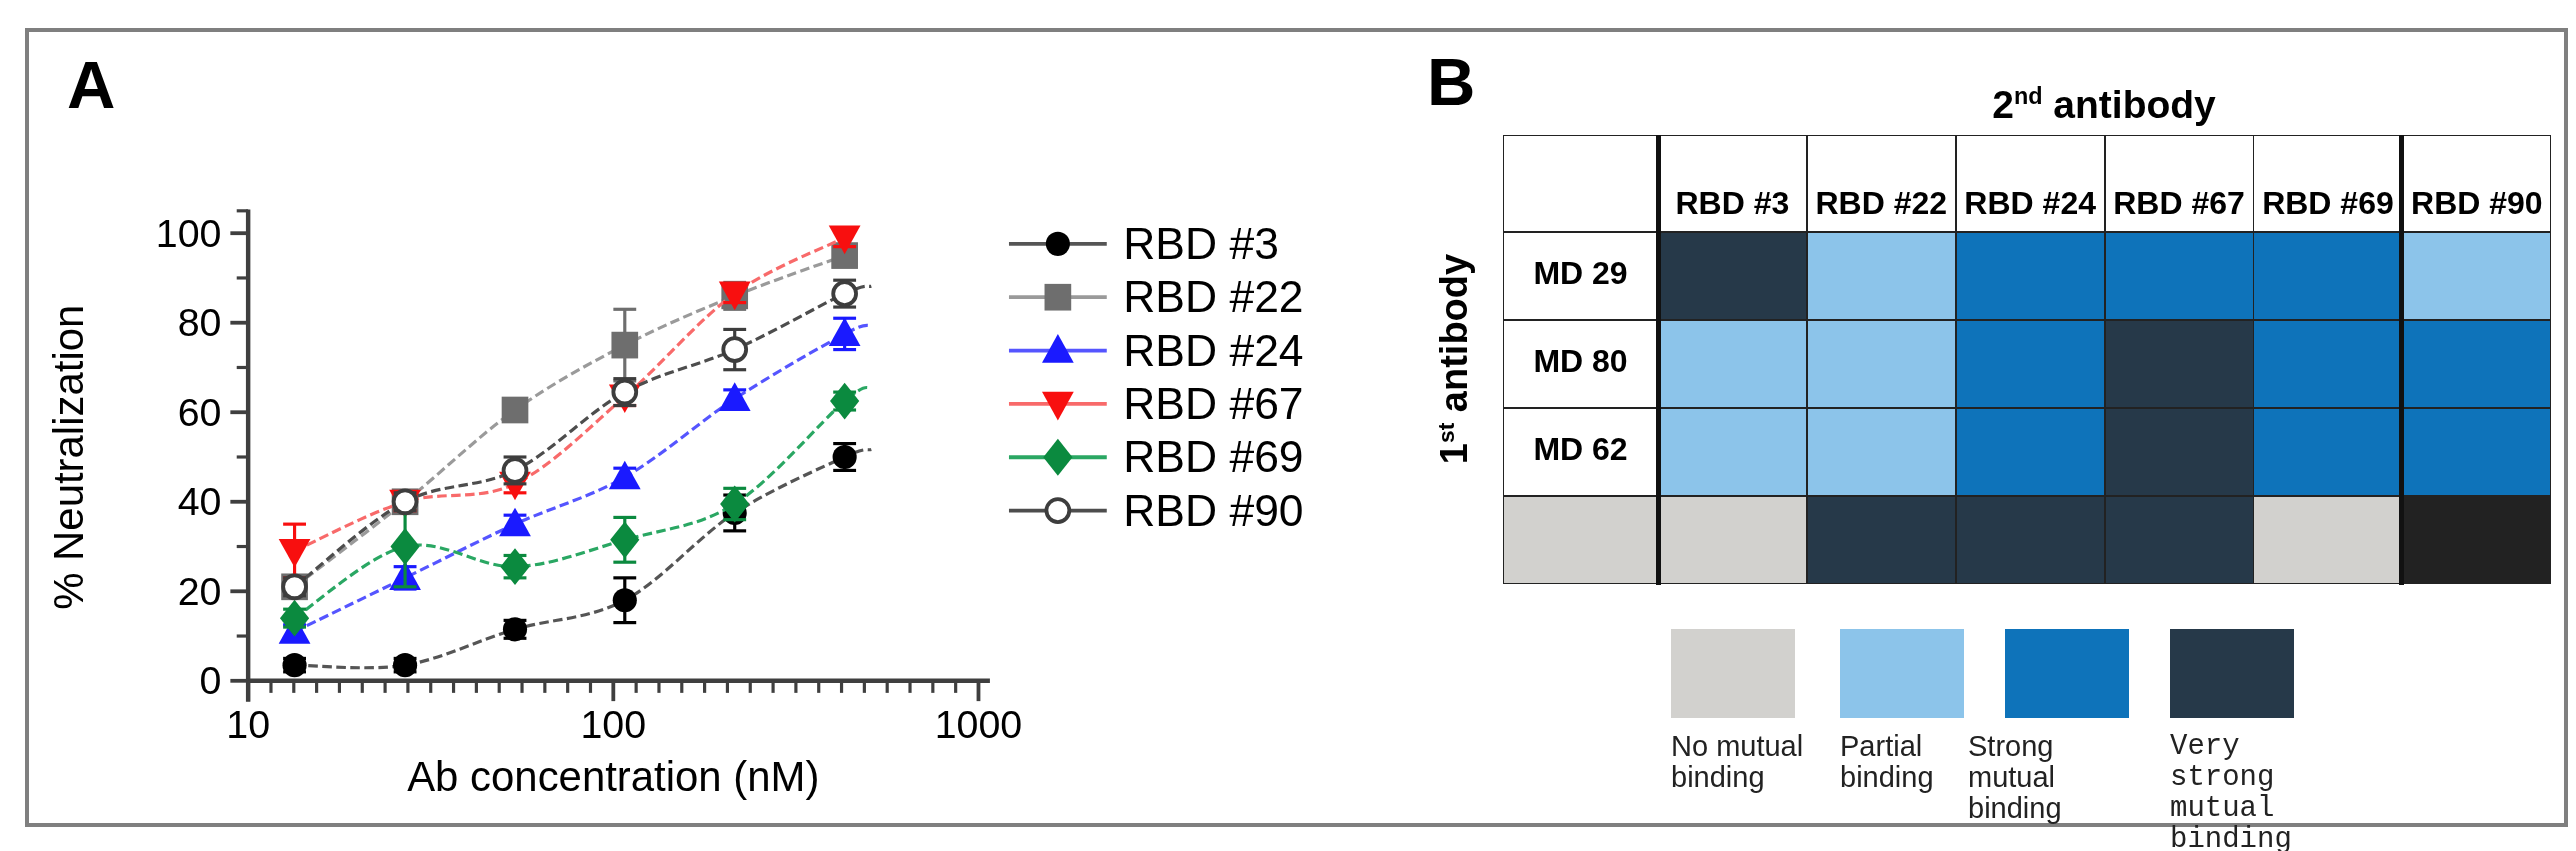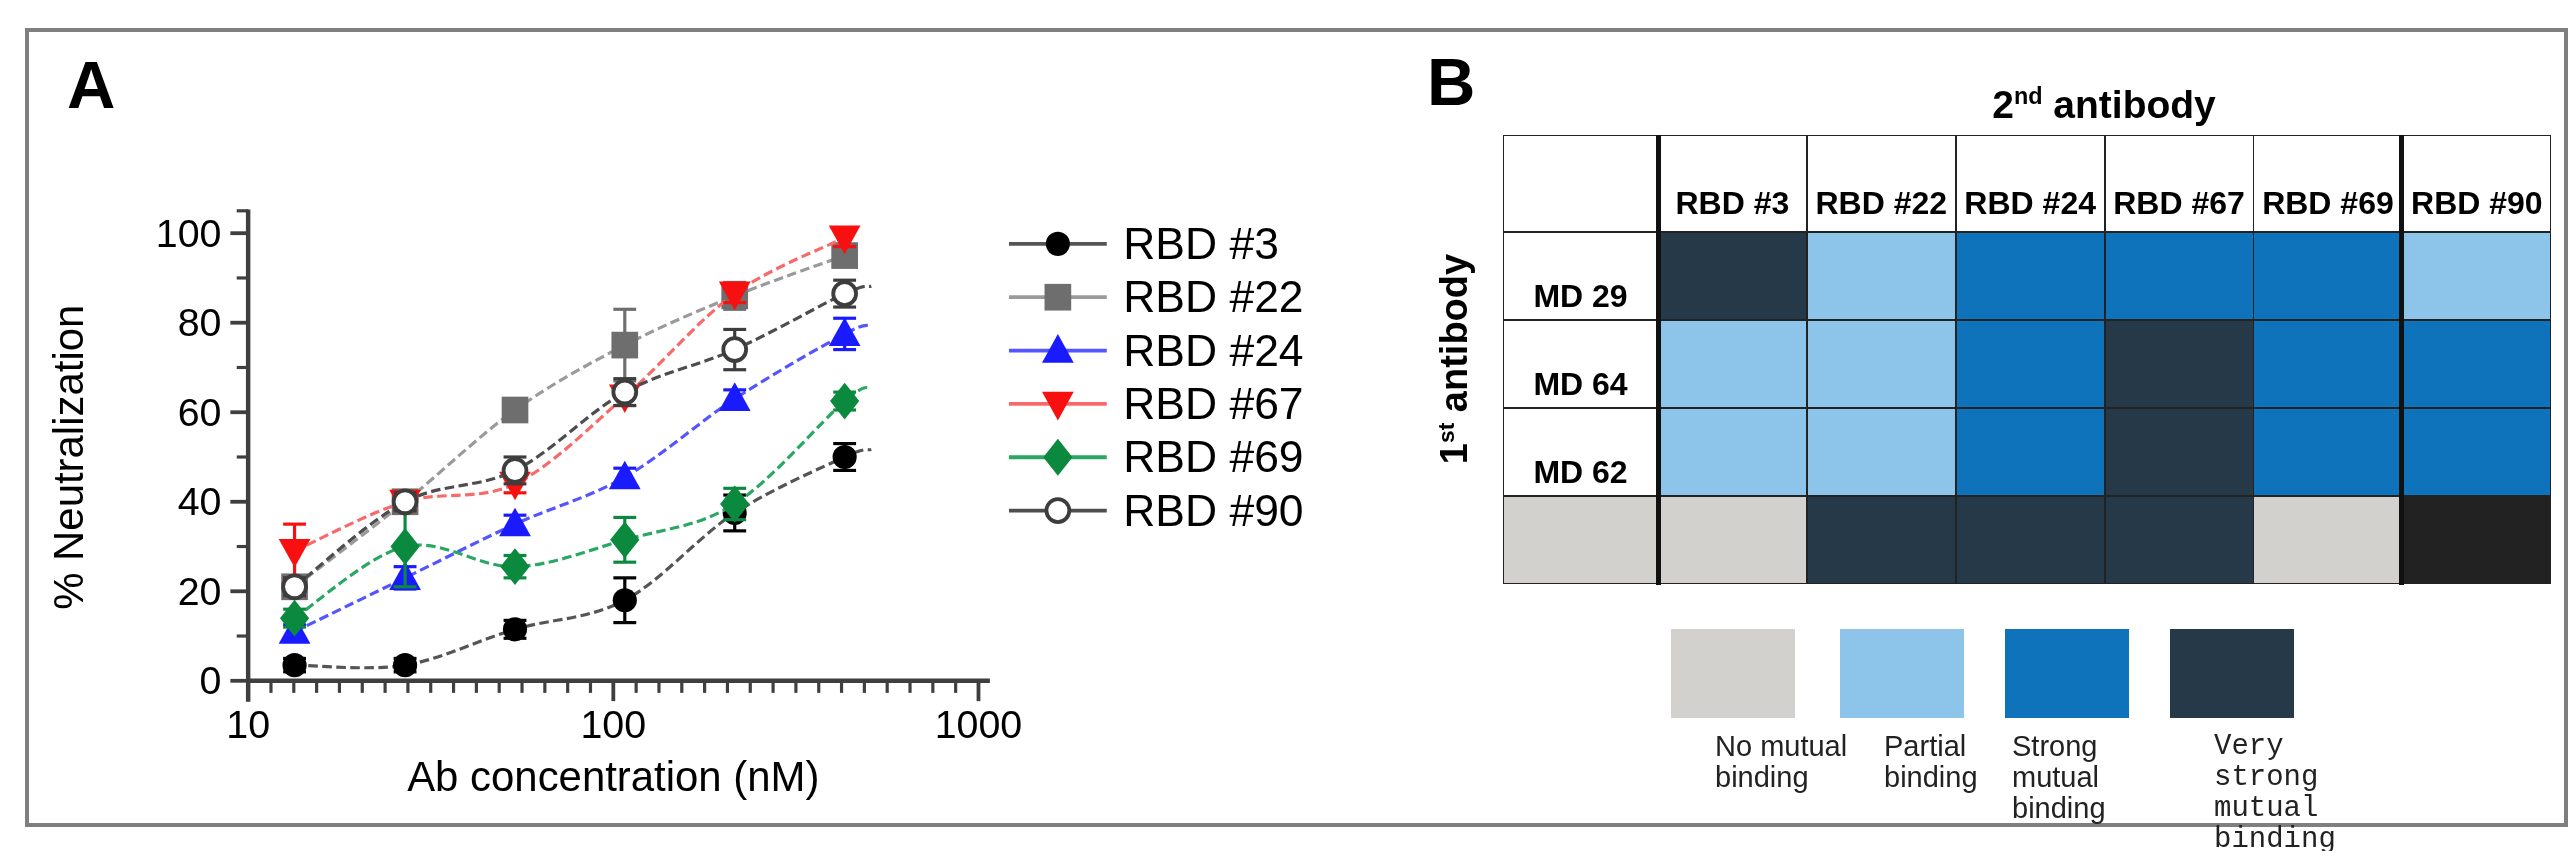--- a/index.html
+++ b/index.html
@@ -12,29 +12,29 @@
   #panelA-svg{left:0;top:0;}
   
   #tableB{left:1503px;top:135px;display:grid;background:#222;
       grid-template-columns:153px repeat(6,147px);
       grid-template-rows:95px repeat(4,86px);
       gap:1.9px;border:1.9px solid #222;}
   .hm-cell{background:#fff;}
   .hm-colhead{background:#fff;display:flex;align-items:flex-end;justify-content:center;
       font-weight:bold;font-size:32px;padding-bottom:9px;box-sizing:border-box;color:#000;}
   .hm-rowhead{background:#fff;display:flex;align-items:flex-end;justify-content:center;
-      font-weight:bold;font-size:32px;padding-bottom:4px;box-sizing:border-box;color:#000;}
+      font-weight:bold;font-size:32px;padding-bottom:27px;box-sizing:border-box;color:#000;}
   .thickline{background:#111;width:5.1px;height:450px;top:135px;}
   #titleB{left:1659px;top:83px;width:890px;text-align:center;
       font-size:39px;font-weight:bold;color:#000;}
   #rowTitleB{left:1264px;top:337px;width:381px;height:44px;text-align:center;
       font-size:38px;font-weight:bold;transform:rotate(-90deg);color:#000;}
   sup{font-size:60%;}
   .swatch{top:629px;width:124px;height:89px;}
-  .swlabel{top:731px;width:165px;font-size:29px;line-height:31px;color:#222;margin-left:44px;}
+  .swlabel{top:731px;width:165px;font-size:29px;line-height:31px;color:#222;}
 </style>
 </head>
 <body>
 
 <div class="abs" id="figure-border"></div>
 
 <div class="abs panel-label" style="left:67px;top:51px;">A</div>
 
 <svg class="abs" id="panelA-svg" width="1360" height="851" viewBox="0 0 2140 1340">
     <line x1="390" y1="330" x2="390" y2="1105" stroke="#3f3f3f" stroke-width="7"></line>
@@ -302,21 +302,21 @@
     <div class="hm-colhead">RBD #67</div>
     <div class="hm-colhead">RBD #69</div>
     <div class="hm-colhead">RBD #90</div>
     <div class="hm-rowhead">MD 29</div>
     <div class="hm-cell" style="background: rgb(38, 57, 73);"></div>
     <div class="hm-cell" style="background: rgb(140, 196, 234);"></div>
     <div class="hm-cell" style="background: rgb(14, 115, 186);"></div>
     <div class="hm-cell" style="background: rgb(14, 115, 186);"></div>
     <div class="hm-cell" style="background: rgb(14, 115, 186);"></div>
     <div class="hm-cell" style="background: rgb(140, 196, 234);"></div>
-    <div class="hm-rowhead">MD 64</div>
+    <div class="hm-rowhead">MD 80</div>
     <div class="hm-cell" style="background: rgb(140, 196, 234);"></div>
     <div class="hm-cell" style="background: rgb(140, 196, 234);"></div>
     <div class="hm-cell" style="background: rgb(14, 115, 186);"></div>
     <div class="hm-cell" style="background: rgb(38, 57, 73);"></div>
     <div class="hm-cell" style="background: rgb(14, 115, 186);"></div>
     <div class="hm-cell" style="background: rgb(14, 115, 186);"></div>
     <div class="hm-rowhead">MD 62</div>
     <div class="hm-cell" style="background: rgb(140, 196, 234);"></div>
     <div class="hm-cell" style="background: rgb(140, 196, 234);"></div>
     <div class="hm-cell" style="background: rgb(14, 115, 186);"></div>

